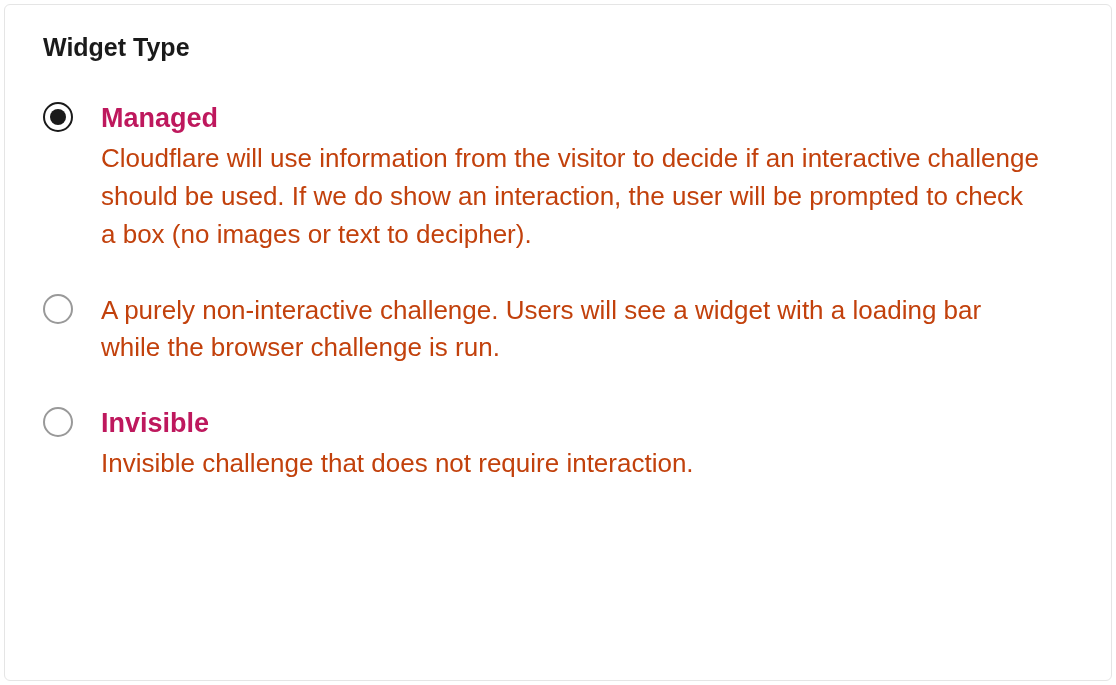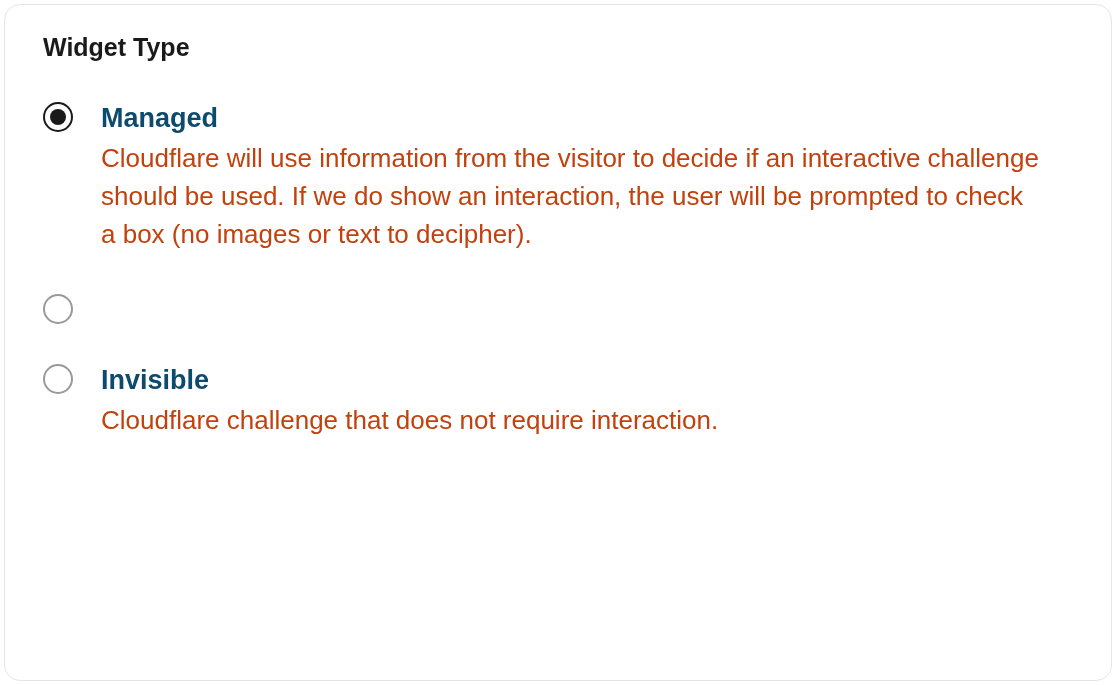--- a/index.html
+++ b/index.html
@@ -7,21 +7,21 @@
       padding: 0;
       box-sizing: border-box;
     }
     body {
       font-family: -apple-system, BlinkMacSystemFont, "Segoe UI", Helvetica, Arial, sans-serif;
       background: #ffffff;
       padding: 4px;
     }
     .panel {
       border: 1px solid #e5e5e5;
-      border-radius: 16px;
+      border-radius: 6px;
       padding: 28px 38px 28px 38px;
       width: 1108px;
       height: 677px;
     }
     .section-title {
       font-size: 25px;
       font-weight: 700;
       color: #1a1a1a;
       margin-bottom: 38px;
     }
@@ -66,21 +66,21 @@
     .radio-outer.selected .radio-inner {
       display: block;
     }
     .option-text {
       flex: 1 1 auto;
       padding-top: 0;
     }
     .option-label {
       font-size: 27px;
       font-weight: 700;
-      color: #0c4a6e;
+      color: #be185d;
       line-height: 1.35;
       margin-bottom: 4px;
     }
     .option-description {
       font-size: 26px;
       font-weight: 400;
       color: #c2410c;
       line-height: 1.45;
       max-width: 940px;
     }
@@ -103,27 +103,28 @@
     </div>
   </div>
 
   <div class="option-row">
     <div class="radio-wrap">
       <div class="radio-outer">
         
       </div>
     </div>
     <div class="option-text">
+      <div class="option-description">A purely non-interactive challenge. Users will see a widget with a loading bar while the browser challenge is run.</div>
     </div>
   </div>
 
   <div class="option-row">
     <div class="radio-wrap">
       <div class="radio-outer">
         
       </div>
     </div>
     <div class="option-text">
       <div class="option-label">Invisible</div>
-      <div class="option-description">Cloudflare challenge that does not require interaction.</div>
+      <div class="option-description">Invisible challenge that does not require interaction.</div>
     </div>
   </div>
 </div>
 
 </body></html>

